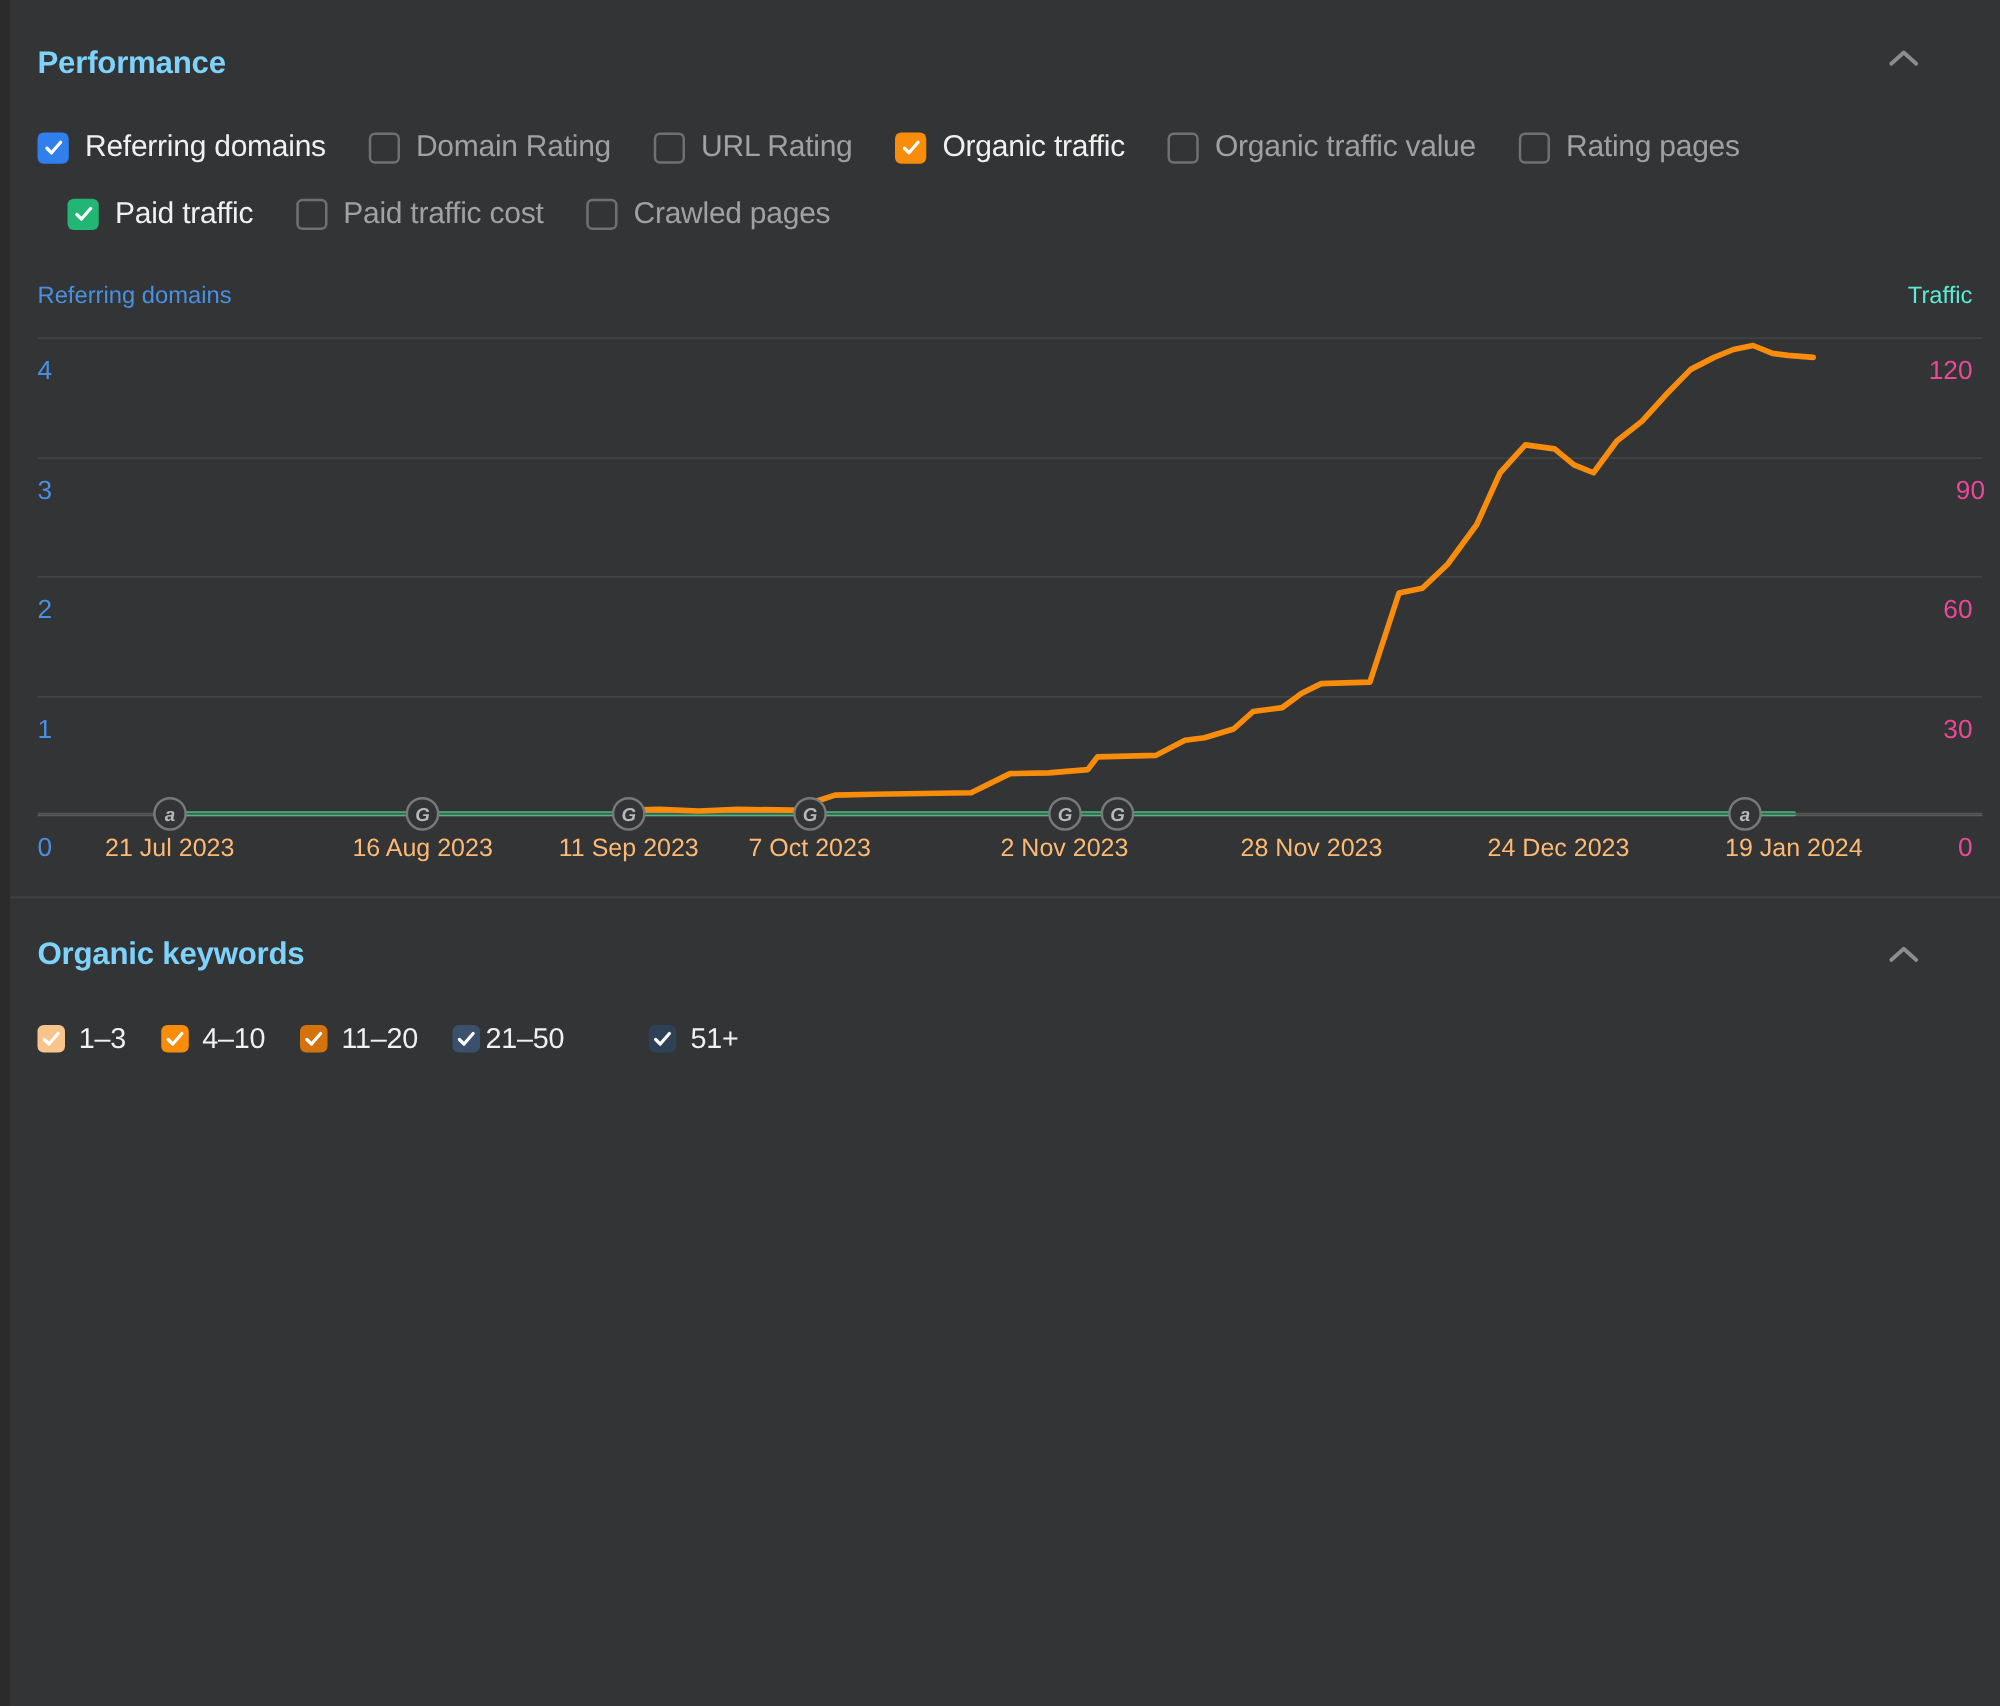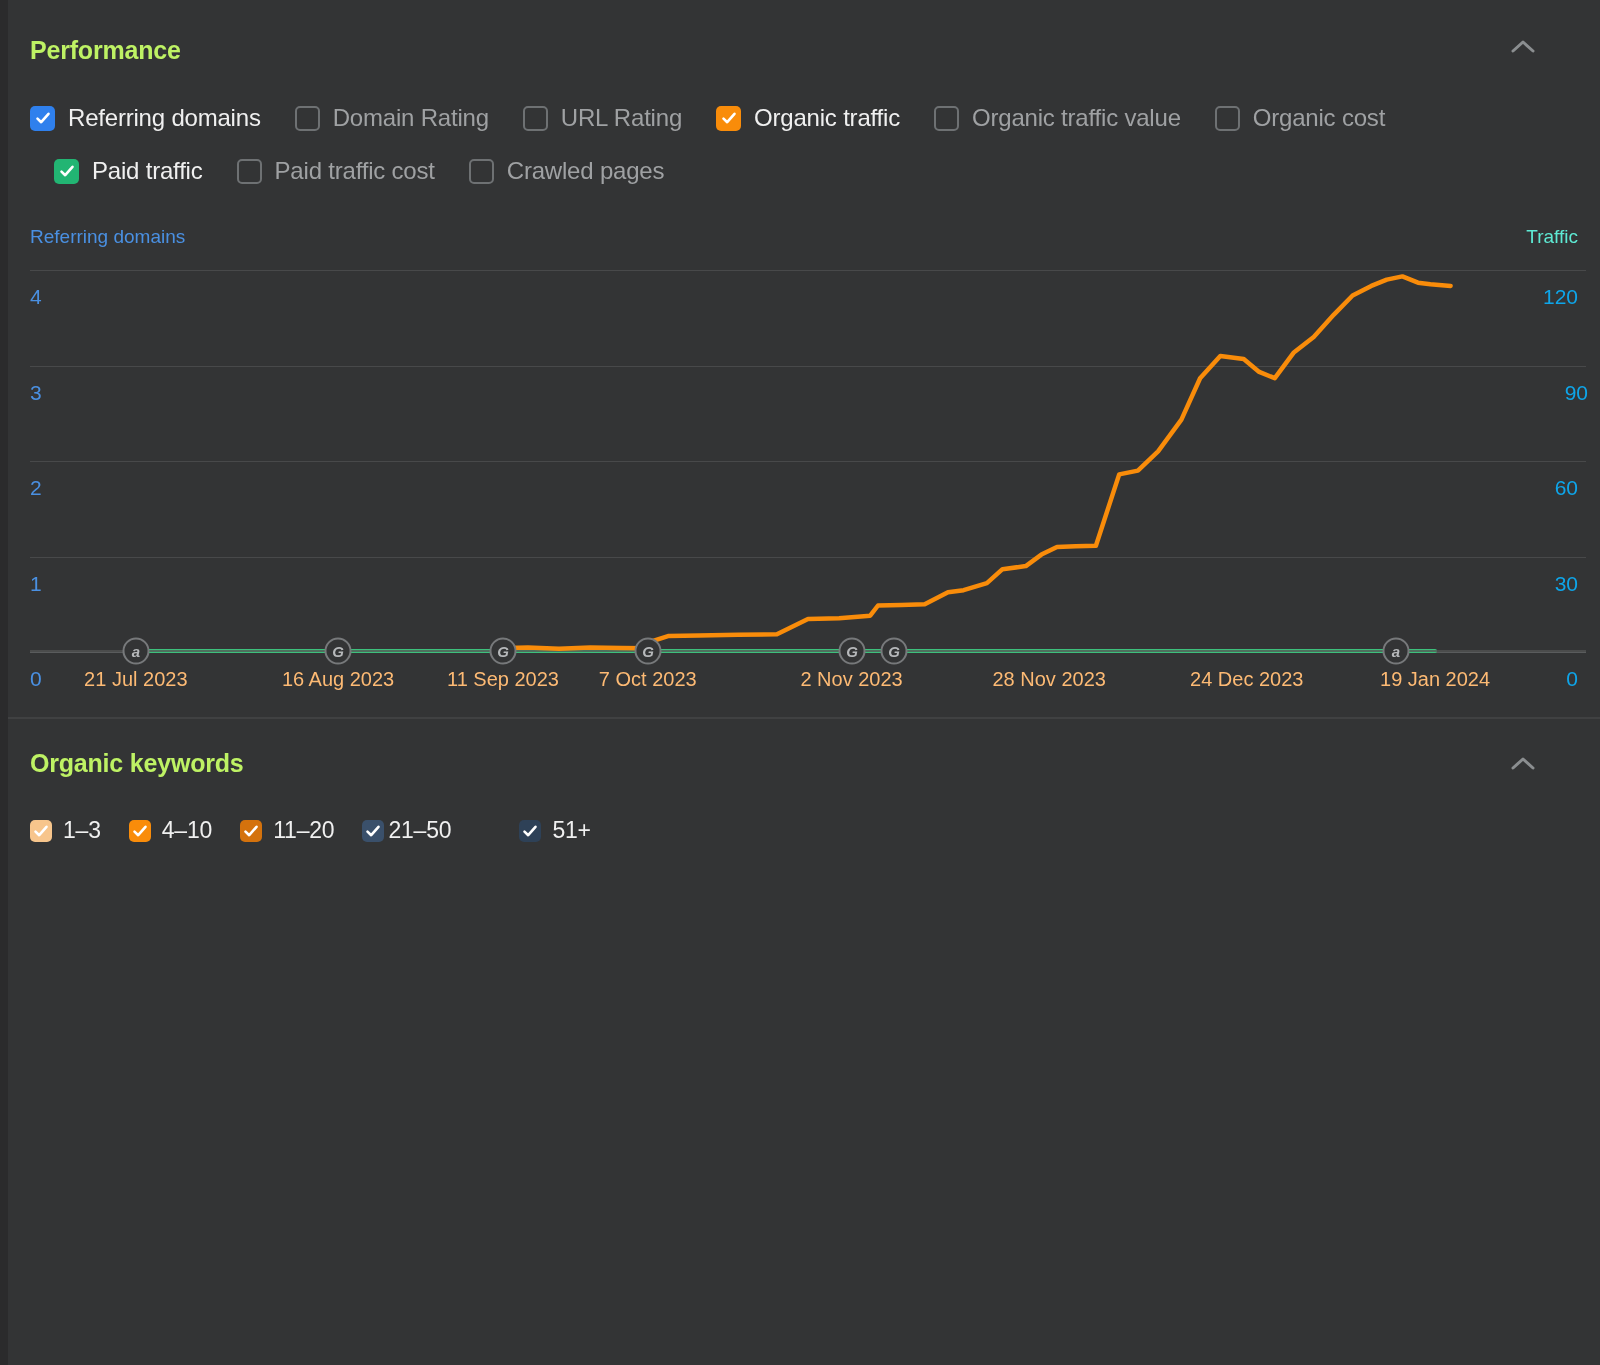--- a/index.html
+++ b/index.html
@@ -13,21 +13,21 @@
   }
   .frame { position:relative; width:1600px; height:1365px; background:#2f3031; }
   .edge-left { position:absolute; left:0; top:0; width:8px; height:1365px; background:#2b2b2c; }
 
   
   .panel { position:absolute; left:8px; width:1592px; background:#333435; }
   #panel-performance { top:0; height:718px; }
   #panel-keywords { top:719px; height:646px; }
   .panel-divider { position:absolute; left:8px; top:717px; width:1592px; height:2px; background:#404142; }
   .panel-title {
-    position:absolute; font-weight:bold; font-size:25px; color:#bef264;
+    position:absolute; font-weight:bold; font-size:25px; color:#7dd3fc;
     letter-spacing:-0.2px;
   }
   #title-performance { left:22px; top:36px; }
   #title-keywords { left:22px; top:30px; }
 
   .chevron { position:absolute; width:34px; height:34px; cursor:pointer; }
   #chev-performance { left:1498px; top:30px; }
   #chev-keywords { left:1498px; top:28px; }
   .chevron svg { display:block; }
 
@@ -54,21 +54,21 @@
   #axis-right-title { right:22px; top:226px; color:#5eead4; }
 
   
   .plot { position:absolute; }
   #plot1 { left:22px; top:270px; width:1556px; height:382px; }
   .gridline { position:absolute; left:0; width:100%; height:1px; background:#48494a; }
   .chartsvg { position:absolute; left:0; top:0; }
 
   .ytick { position:absolute; font-size:21px; line-height:1; }
   .ytick.left { left:22px; color:#4a90e2; }
-  .ytick.right { color:#0ea5e9; }
+  .ytick.right { color:#ec4899; }
 
   .xtick { position:absolute; font-size:20px; color:#fdba74; transform:translateX(-50%); white-space:nowrap; }
 
   .marker { position:absolute; width:30px; height:30px; transform:translate(-50%,-50%); }
   .marker svg { display:block; }
 
   #xaxis1 { position:absolute; left:0; top:668px; width:1600px; height:30px; }
 </style>
 </head>
 <body>
@@ -108,21 +108,21 @@
             </svg>
           </span>
           <span class="cblabel active">Organic traffic</span>
         </div>
         <div class="cbitem">
           <span class="cbox off"></span>
           <span class="cblabel inactive">Organic traffic value</span>
         </div>
         <div class="cbitem">
           <span class="cbox off"></span>
-          <span class="cblabel inactive">Organic cost</span>
+          <span class="cblabel inactive">Rating pages</span>
         </div>
       </div>
     <div class="cbrow" id="cbrow2">
         <div class="cbitem">
           <span class="cbox on" style="background: rgb(34, 181, 115);">
             <svg width="16" height="16" viewBox="0 0 16 16" class="tick">
               <path d="M2.5 8.6 L6.2 12.2 L13.5 3.8" fill="none" stroke="#ffffff" stroke-width="2.6" stroke-linecap="round" stroke-linejoin="round"></path>
             </svg>
           </span>
           <span class="cblabel active">Paid traffic</span>

